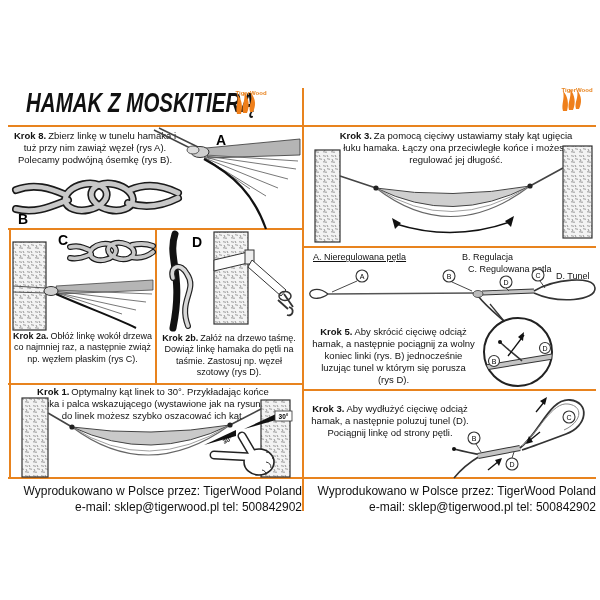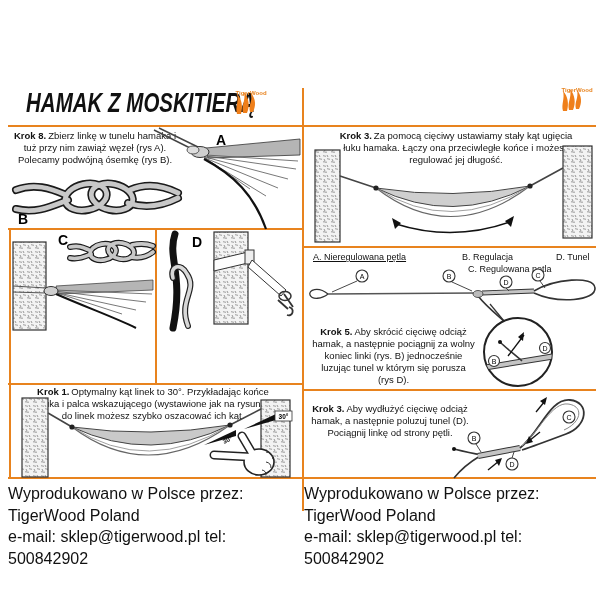--- a/index.html
+++ b/index.html
@@ -11,21 +11,21 @@
   .title{position:absolute;left:26px;top:88px;margin:0;font-size:27px;font-weight:bold;
          font-style:italic;white-space:nowrap;transform:scaleX(.76);transform-origin:left center;
          letter-spacing:0px;}
   .logo{position:absolute;width:40px;text-align:center;}
   .logo svg{display:block;margin:0 auto;}
   .logo-text{display:block;font-size:6px;font-weight:bold;color:var(--orange);margin-top:0px;line-height:1;}
   .steptext{position:absolute;text-align:center;font-size:9.5px;line-height:1.25;}
   .steptext b{font-weight:bold;margin-right:2px;}
   .small{font-size:9px;}
   .legend-item{position:absolute;top:252px;font-size:9px;white-space:nowrap;}
-  .footer{position:absolute;text-align:left;font-size:16px;line-height:1.35;}
+  .footer{position:absolute;text-align:right;font-size:12px;line-height:1.35;}
   svg{position:absolute;overflow:visible;}
   svg text{font-family:"Liberation Sans", sans-serif;}
 </style>
 </head>
 <body>
 
 <div class="sheet">
 
   <h1 class="title">HAMAK Z MOSKITIERĄ</h1>
 
@@ -117,20 +117,23 @@
       <path d="M122,15 C131,13 138,14 143,16"></path>
       <path d="M121,27 C131,29 138,26 143,22"></path>
     </g>
     <text x="48" y="15" font-size="14" font-weight="bold">C</text>
     <path d="M3,56 L36,58 M3,62 L36,63" stroke="#555" stroke-width="1.2" fill="none"></path>
     <polygon points="46,56 143,50 143,60 48,64" fill="#b5b5b5" stroke="#333" stroke-width="0.7"></polygon>
     <path d="M44,60 L142,64 M44,61 L136,72 M44,62 L126,80 M44,62 L112,84" stroke="#555" stroke-width="0.8" fill="none"></path>
     <path d="M46,64 C78,78 106,88 126,98" stroke="#111" stroke-width="2" fill="none"></path>
     <ellipse cx="41" cy="61" rx="7" ry="4.5" fill="#cfcfcf" stroke="#333" stroke-width="1"></ellipse>
   </svg>
+  <div class="steptext small" style="left:12px;top:331px;width:141px;">
+    <b>Krok 2a.</b><span>Obłóż linkę wokół drzewa co najmniej raz, a następnie zwiąż np. węzłem płaskim (rys C).</span>
+  </div>
 
   <svg style="left:158px;top:230px;" width="142" height="102" viewBox="0 0 142 102">
     <defs>
       <pattern id="bk2" width="8" height="10" patternUnits="userSpaceOnUse">
         <rect width="8" height="10" fill="#f3f3f3"></rect>
         <path d="M1 2C2 1 3 3 4 2M5 5C6 4 7 6 8 5M1 8C2 7 4 9 5 8M5 1L6 3M2 5L3 7" stroke="#555" stroke-width="0.6" fill="none"></path>
       </pattern>
     </defs>
     <rect x="56" y="2" width="34" height="92" fill="url(#bk2)" stroke="#333" stroke-width="1.2"></rect>
 
@@ -138,20 +141,23 @@
     <path d="M30,96 C20,70 40,60 29,44 C23,32 11,36 15,48" stroke="#222" stroke-width="6" fill="none" stroke-linecap="round"></path>
     <path d="M30,96 C20,70 40,60 29,44 C23,32 11,36 15,48" stroke="#d8d8d8" stroke-width="3.6" fill="none" stroke-linecap="round"></path>
     <text x="34" y="17" font-size="14" font-weight="bold">D</text>
 
     <polygon points="56,30 90,22 90,33 56,41" fill="#fdfdfd" stroke="#333" stroke-width="1"></polygon>
     <rect x="87" y="20" width="9" height="14" fill="#eee" stroke="#333" stroke-width="1"></rect>
     <polygon points="94,30 128,60 123,66 90,37" fill="#fff" stroke="#333" stroke-width="1"></polygon>
     <ellipse cx="127" cy="66" rx="6" ry="4.5" fill="none" stroke="#333" stroke-width="1.5"></ellipse>
     <path d="M120,70 l10,9 M126,64 l9,13 M131,77 c6,2 4,10 -2,8" stroke="#333" stroke-width="1.8" fill="none"></path>
   </svg>
+  <div class="steptext small" style="left:160px;top:333px;width:138px;">
+    <b>Krok 2b.</b><span>Załóż na drzewo taśmę. Dowiąż linkę hamaka do pętli na taśmie. Zastosuj np. węzeł szotowy (rys D).</span>
+  </div>
 
   <div class="steptext" style="left:32px;top:386px;width:242px;">
     <b>Krok 1.</b><span>Optymalny kąt linek to 30°. Przykładając końce kciuka i palca wskazującego (wystawione jak na rysunku) do linek możesz szybko oszacować ich kąt.</span>
   </div>
   <svg style="left:8px;top:384px;" width="294" height="93" viewBox="0 0 294 93">
     <defs>
       <pattern id="bk3" width="8" height="10" patternUnits="userSpaceOnUse">
         <rect width="8" height="10" fill="#f3f3f3"></rect>
         <path d="M1 2C2 1 3 3 4 2M5 5C6 4 7 6 8 5M1 8C2 7 4 9 5 8M5 1L6 3M2 5L3 7" stroke="#555" stroke-width="0.6" fill="none"></path>
       </pattern>
@@ -204,21 +210,21 @@
     <circle cx="70" cy="54" r="2.6" fill="#222"></circle>
     <circle cx="224" cy="52" r="2.6" fill="#222"></circle>
     <path d="M90,90 Q147,108 204,88" stroke="#111" stroke-width="1.6" fill="none"></path>
     <polygon points="86,84 95,89 89,95" fill="#111"></polygon>
     <polygon points="208,82 199,87 205,93" fill="#111"></polygon>
   </svg>
 
   <span class="legend-item" style="left:313px;text-decoration:underline;">A. Nieregulowana pętla</span>
   <span class="legend-item" style="left:414px;margin-left:48px;">B. Regulacja</span>
   <span class="legend-item" style="left:468px;margin-top:12px;">C. Regulowana pętla</span>
-  <span class="legend-item" style="left:556px;">D. Tunel</span>
+  <span class="legend-item" style="left:556px;margin-top:19px;">D. Tunel</span>
 
   <svg style="left:306px;top:262px;" width="292" height="62" viewBox="0 0 292 62">
     <path d="M22,32 C12,24 2,28 4,33 C6,38 16,37 22,32" stroke="#333" stroke-width="1.3" fill="none"></path>
     <line x1="22" y1="32" x2="170" y2="31" stroke="#555" stroke-width="1.6"></line>
     <path d="M51,19 L26,30" stroke="#333" stroke-width="0.9" fill="none"></path>
     <circle cx="56" cy="14" r="6" fill="#fff" stroke="#333" stroke-width="1.1"></circle>
     <text x="56" y="16.6" font-size="7" text-anchor="middle">A</text>
     <path d="M146,20 L166,29" stroke="#333" stroke-width="0.9" fill="none"></path>
     <circle cx="143" cy="14" r="6" fill="#fff" stroke="#333" stroke-width="1.1"></circle>
     <text x="143" y="16.6" font-size="7" text-anchor="middle">B</text>

